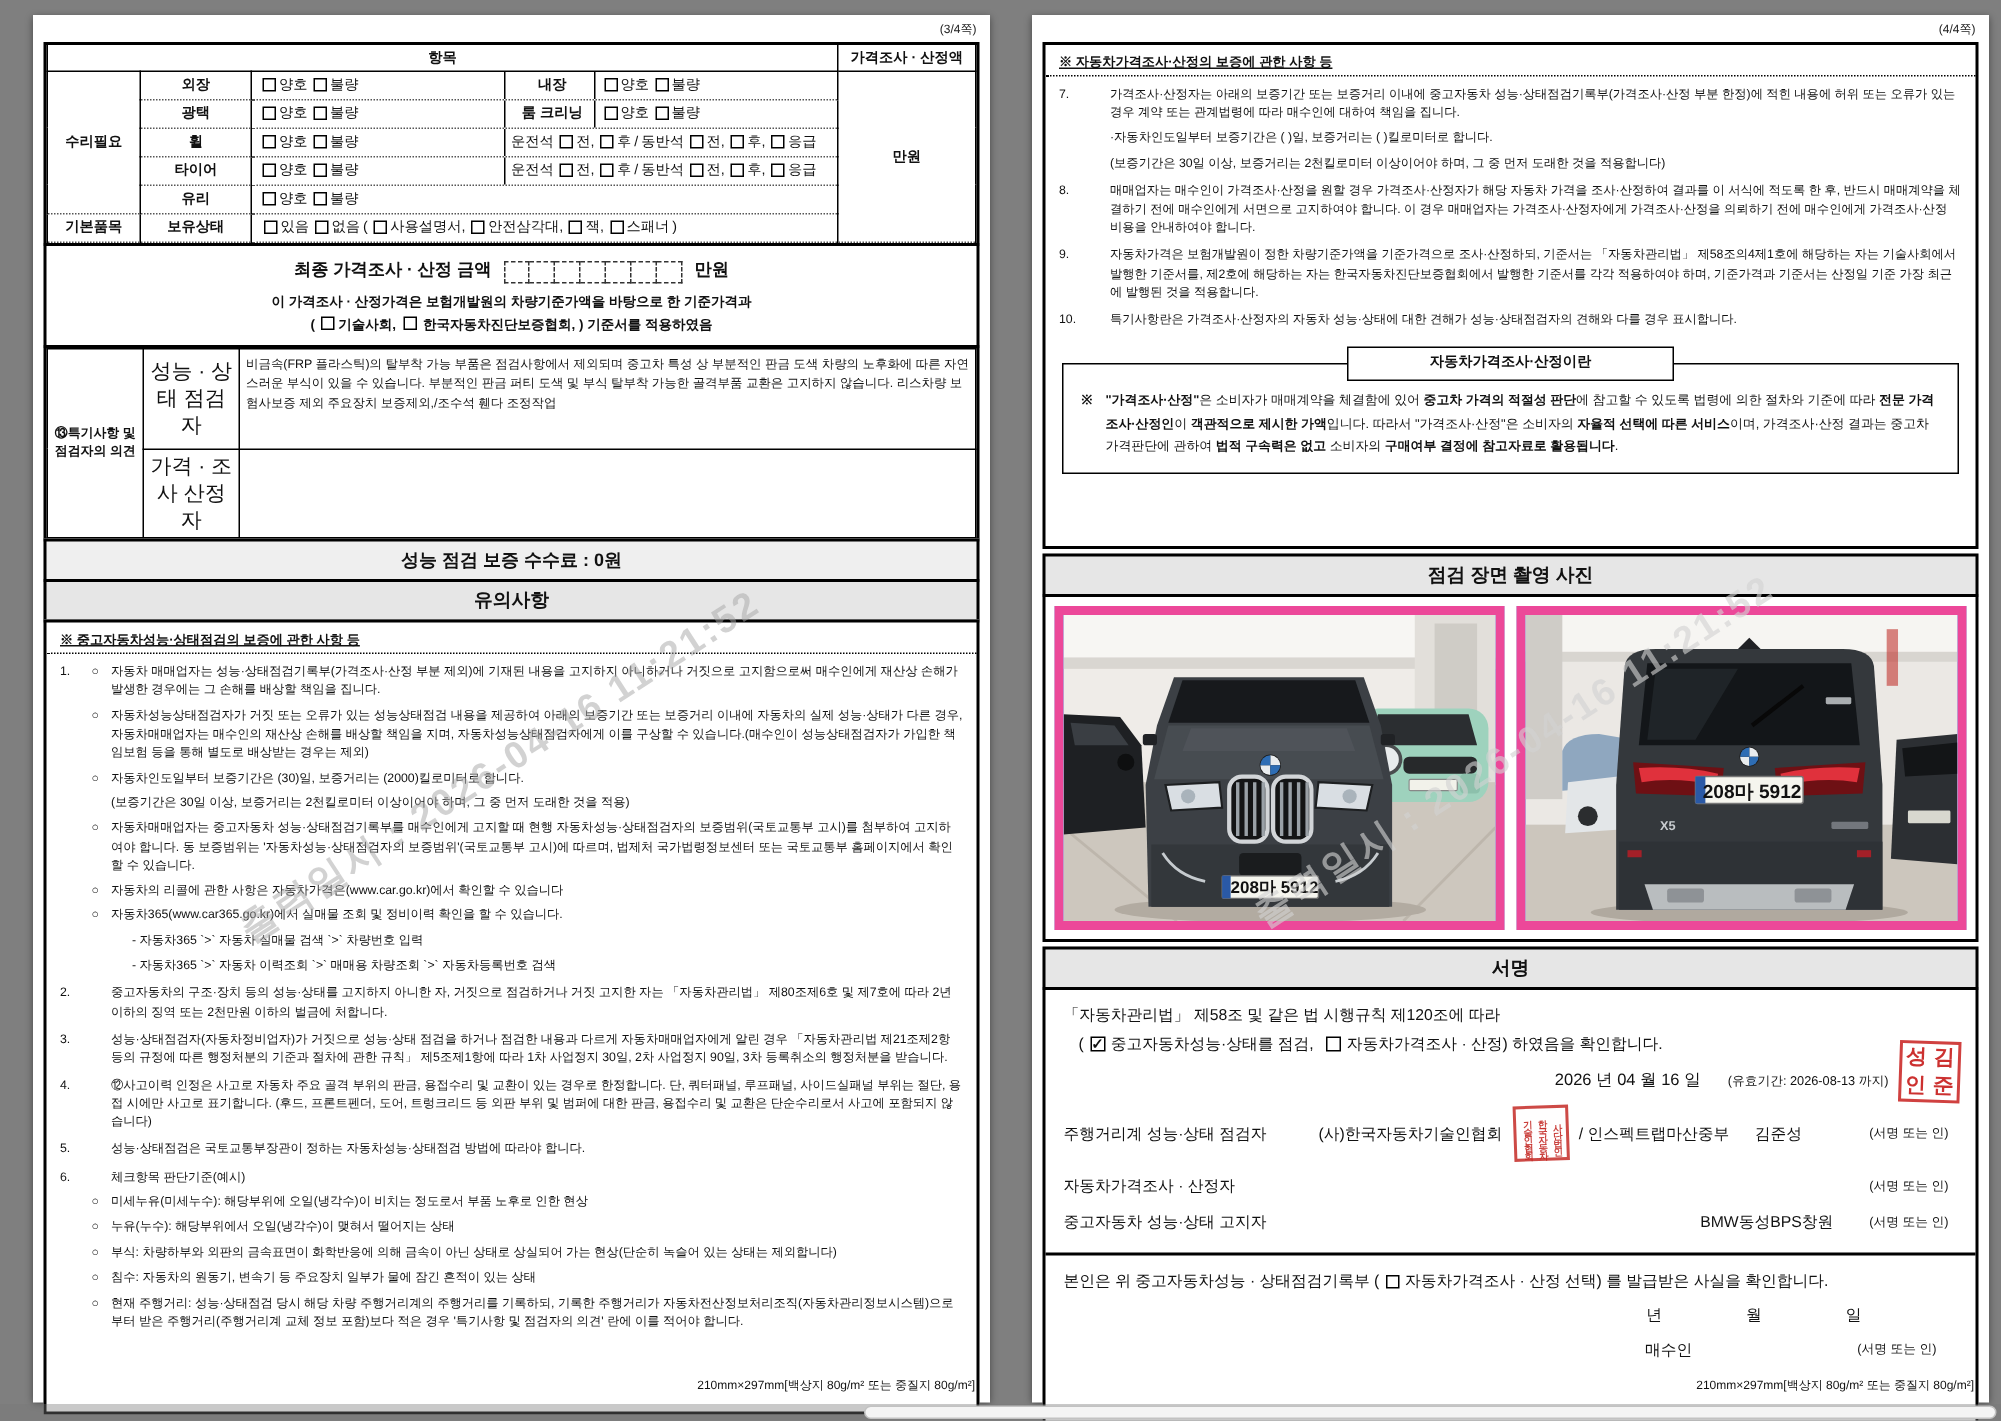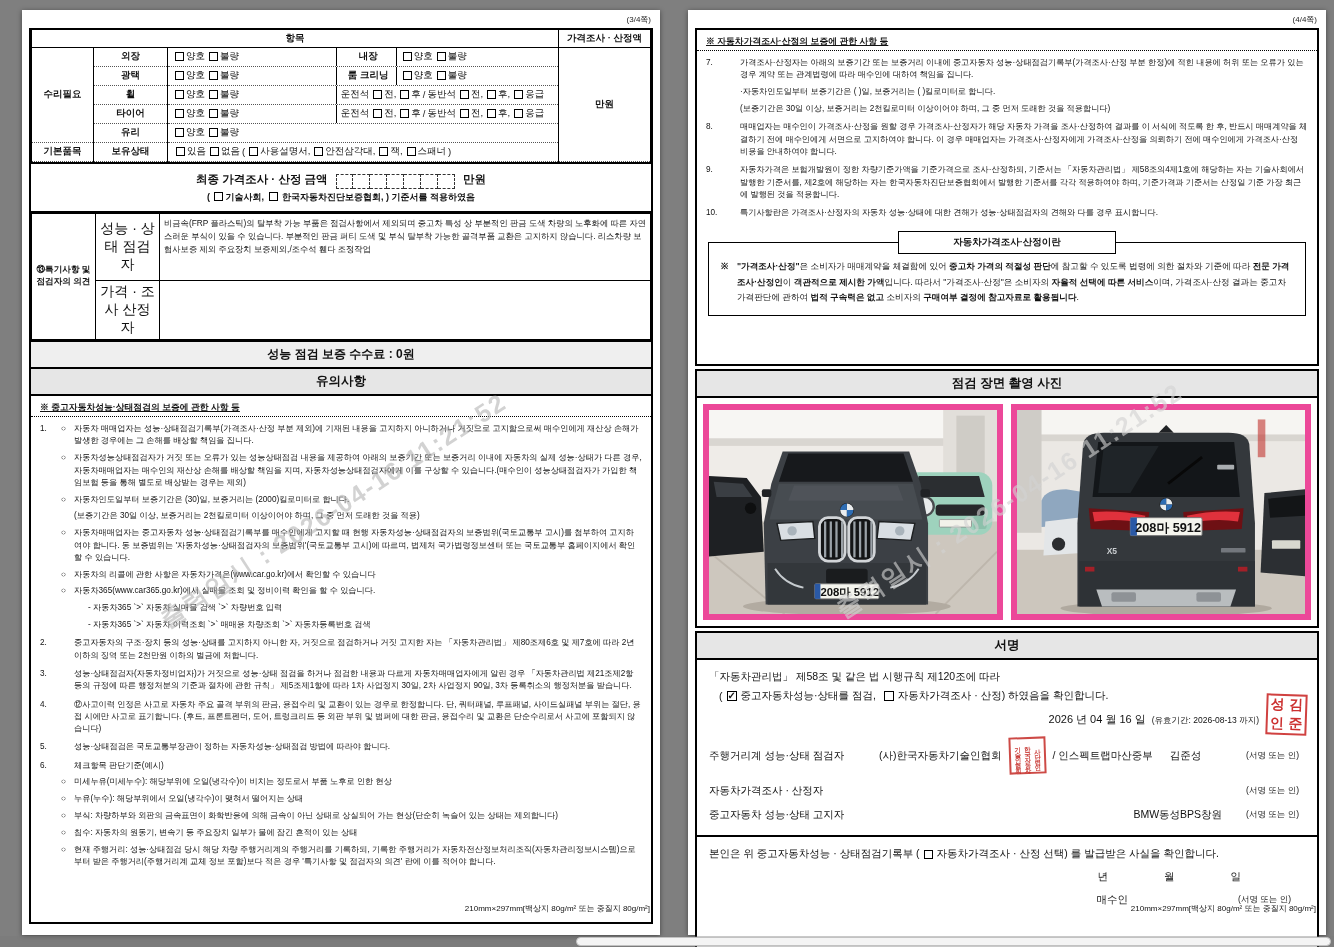--- a/index.html
+++ b/index.html
@@ -66,38 +66,38 @@
 .ibody .mk{float:left;width:16px;font-weight:bold}
 .ibody .para{display:block;margin-left:16px}
 
 .pwrap{display:flex;gap:8px;padding:6px;height:232px}
 .photo{flex:1;position:relative;border:6px solid #ec4899;overflow:hidden;background:#7dd3fc}
 .photo svg{display:block;width:100%;height:100%}
 
 .sbox{padding:10px 12px 8px;font-size:10.5px;height:303px;position:relative}
 .sconfirm{margin-top:5px;padding-left:10px;display:flex;align-items:center;flex-wrap:nowrap}
 .sconfirm .cbx{width:10px;height:10px;margin:0 4px}
-.sdate{display:flex;justify-content:flex-end;align-items:baseline;gap:6px;margin-top:9px;font-size:11px;padding-right:46px}
+.sdate{display:flex;justify-content:flex-end;align-items:baseline;gap:18px;margin-top:9px;font-size:11px;padding-right:46px}
 .sdate .valid{font-size:8.5px}
 .srow{display:flex;align-items:center;margin-top:10px}
 .slabel{width:170px;flex:none}
 .sval{flex:1;display:flex;align-items:center;gap:7px}
 .snote{font-size:8.5px;margin-left:auto;padding-right:6px;flex:none}
 .sdiv{border-top:2px solid #000;margin:13px -12px 0}
 .receipt{margin-top:10px;display:flex;align-items:center;flex-wrap:nowrap}
 .symd{text-align:right;margin-top:9px;padding-right:64px}
 .symd span{margin-left:56px}
 .sbuyer{display:flex;justify-content:flex-end;align-items:center;margin-top:9px;padding-right:8px;gap:110px}
 .sbuyer .snote{margin-left:0}
 
 .seal-org{width:37px;height:37px;border:2px solid rgba(196,42,38,.85);display:inline-flex;flex-direction:row-reverse;justify-content:space-evenly;align-items:center;color:rgba(196,42,38,.9);transform:rotate(-2deg);flex:none;background:rgba(255,245,245,.15)}
 .seal-org span{writing-mode:vertical-rl;text-orientation:upright;font-size:6.3px;line-height:1;letter-spacing:-1px;font-weight:bold}
 .seal-name{position:absolute;right:10px;top:34px;width:41px;height:41px;border:2.5px solid rgba(200,32,30,.85);display:grid;grid-template-columns:1fr 1fr;align-items:center;justify-items:center;color:rgba(200,32,30,.92);font-weight:bold;font-size:14px;font-family:"Liberation Serif",serif;transform:rotate(2deg)}
 
-.pfoot{position:absolute;bottom:21px;right:10px;font-size:8px}
+.pfoot{position:absolute;bottom:6px;right:10px;font-size:8px}
 .wm{position:absolute;white-space:nowrap;font-size:25px;font-weight:bold;color:rgba(165,165,165,.5);transform:rotate(-33deg);transform-origin:left center;pointer-events:none;letter-spacing:2px;z-index:5}
 #p3 .wm{left:140px;top:595px}
 #p4 .wm{left:150px;top:585px;color:rgba(210,210,210,.62)}
 .hscroll{position:absolute;left:0;right:0;bottom:0;height:11px;background:rgba(120,120,120,.4)}
 .hthumb{position:absolute;left:576px;right:3px;top:1px;height:9px;background:#f4f4f4;border:1px solid #c2c2c2;border-radius:5px}
 b{font-weight:bold}
 </style>
 </head>
 <body>
 
@@ -255,20 +255,21 @@
     </tbody>
       </table>
   </div>
 
   <div class="sect psec">
     <div class="pline1">
       <span>최종 가격조사 · 산정 금액</span>
       <span class="mboxes"><span class="mcell f"></span><span class="mcell"></span><span class="mcell"></span><span class="mcell"></span><span class="mcell"></span><span class="mcell"></span><span class="mcell"></span></span>
       <span>만원</span>
     </div>
+    <div class="pline2">이 가격조사 · 산정가격은 보험개발원의 차량기준가액을 바탕으로 한 기준가격과</div>
     <div class="pline3">
       <span>(</span>
       <span class="cbx"></span><span>기술사회,</span>
       <span class="cbx"></span> <span>한국자동차진단보증협회,</span>
       <span>) 기준서를 적용하였음</span>
     </div>
   </div>
 
   <div class="sect">
     <table class="t2">

